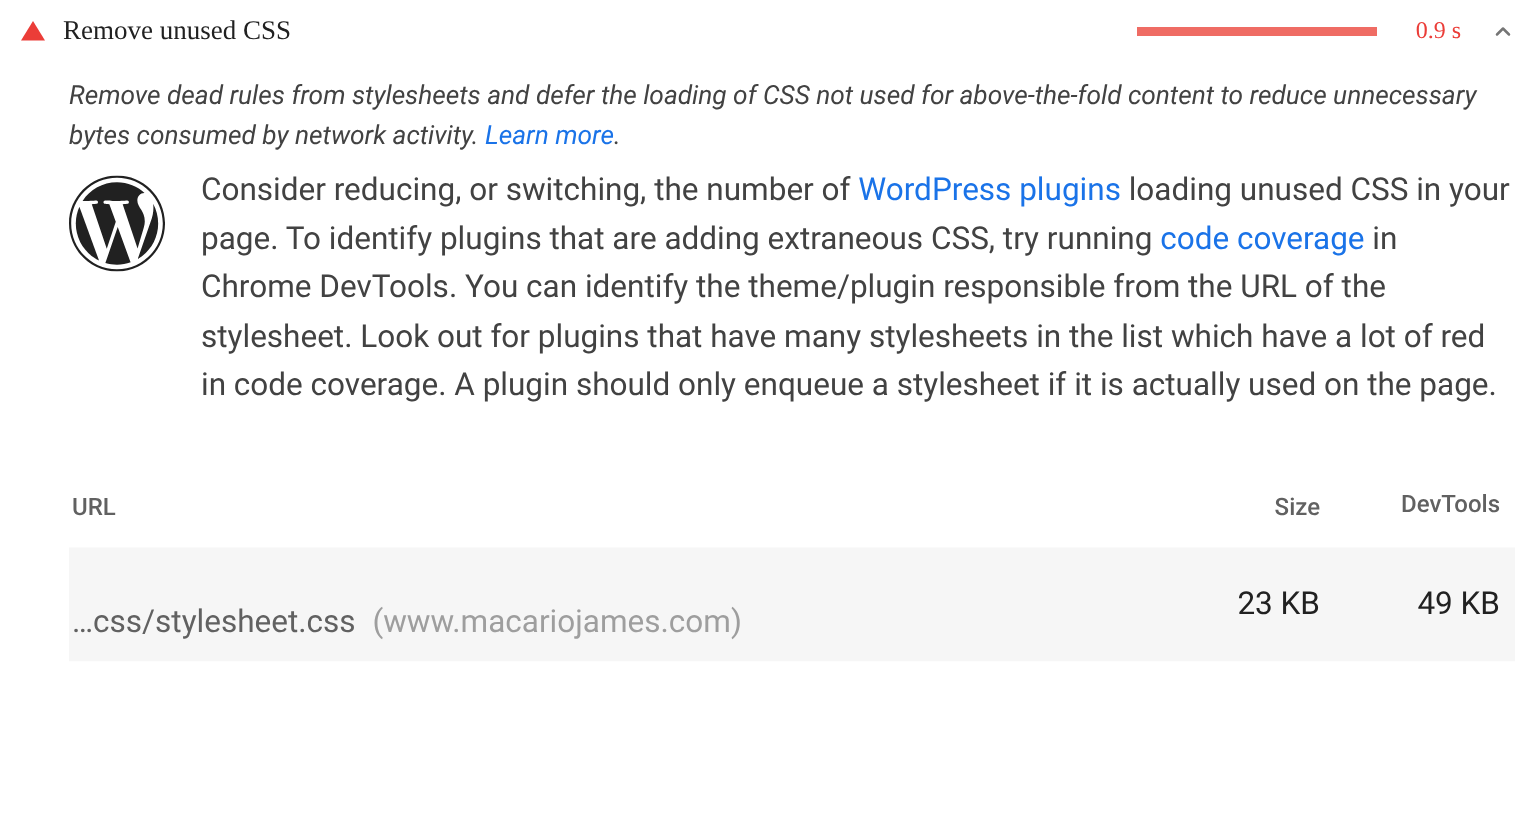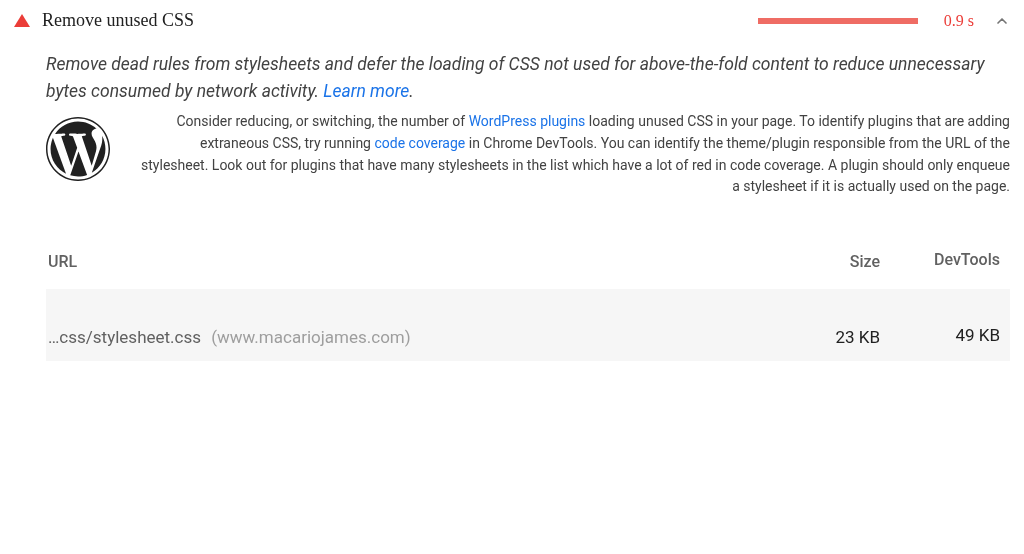--- a/index.html
+++ b/index.html
@@ -77,24 +77,23 @@
       width: 64px;
       height: 64px;
       flex-shrink: 0;
       margin-top: 6px;
     }
     .wp-logo svg {
       width: 64px;
       height: 64px;
     }
     .stack-text {
-      font-size: 14px;
+      font-size: 21px;
       line-height: 1.55;
       color: #424242;
-      text-align: right;
     }
     .table-header {
       display: flex;
       align-items: flex-end;
       padding: 0 10px 18px 2px;
       color: #616161;
       font-size: 16px;
       font-weight: 500;
     }
     .col-url {
@@ -105,24 +104,24 @@
       width: 100px;
       text-align: right;
     }
     .col-savings {
       width: 120px;
       text-align: right;
       line-height: 1.35;
     }
     .table-row {
       display: flex;
-      align-items: flex-end;
+      align-items: center;
       padding: 14px 10px 14px 2px;
       background: #f6f6f6;
-      font-size: 17px;
+      font-size: 21px;
     }
     .url-text {
       color: #616161;
     }
     .url-domain {
       color: #9e9e9e;
       margin-left: 6px;
     }
   </style>
 </head>

